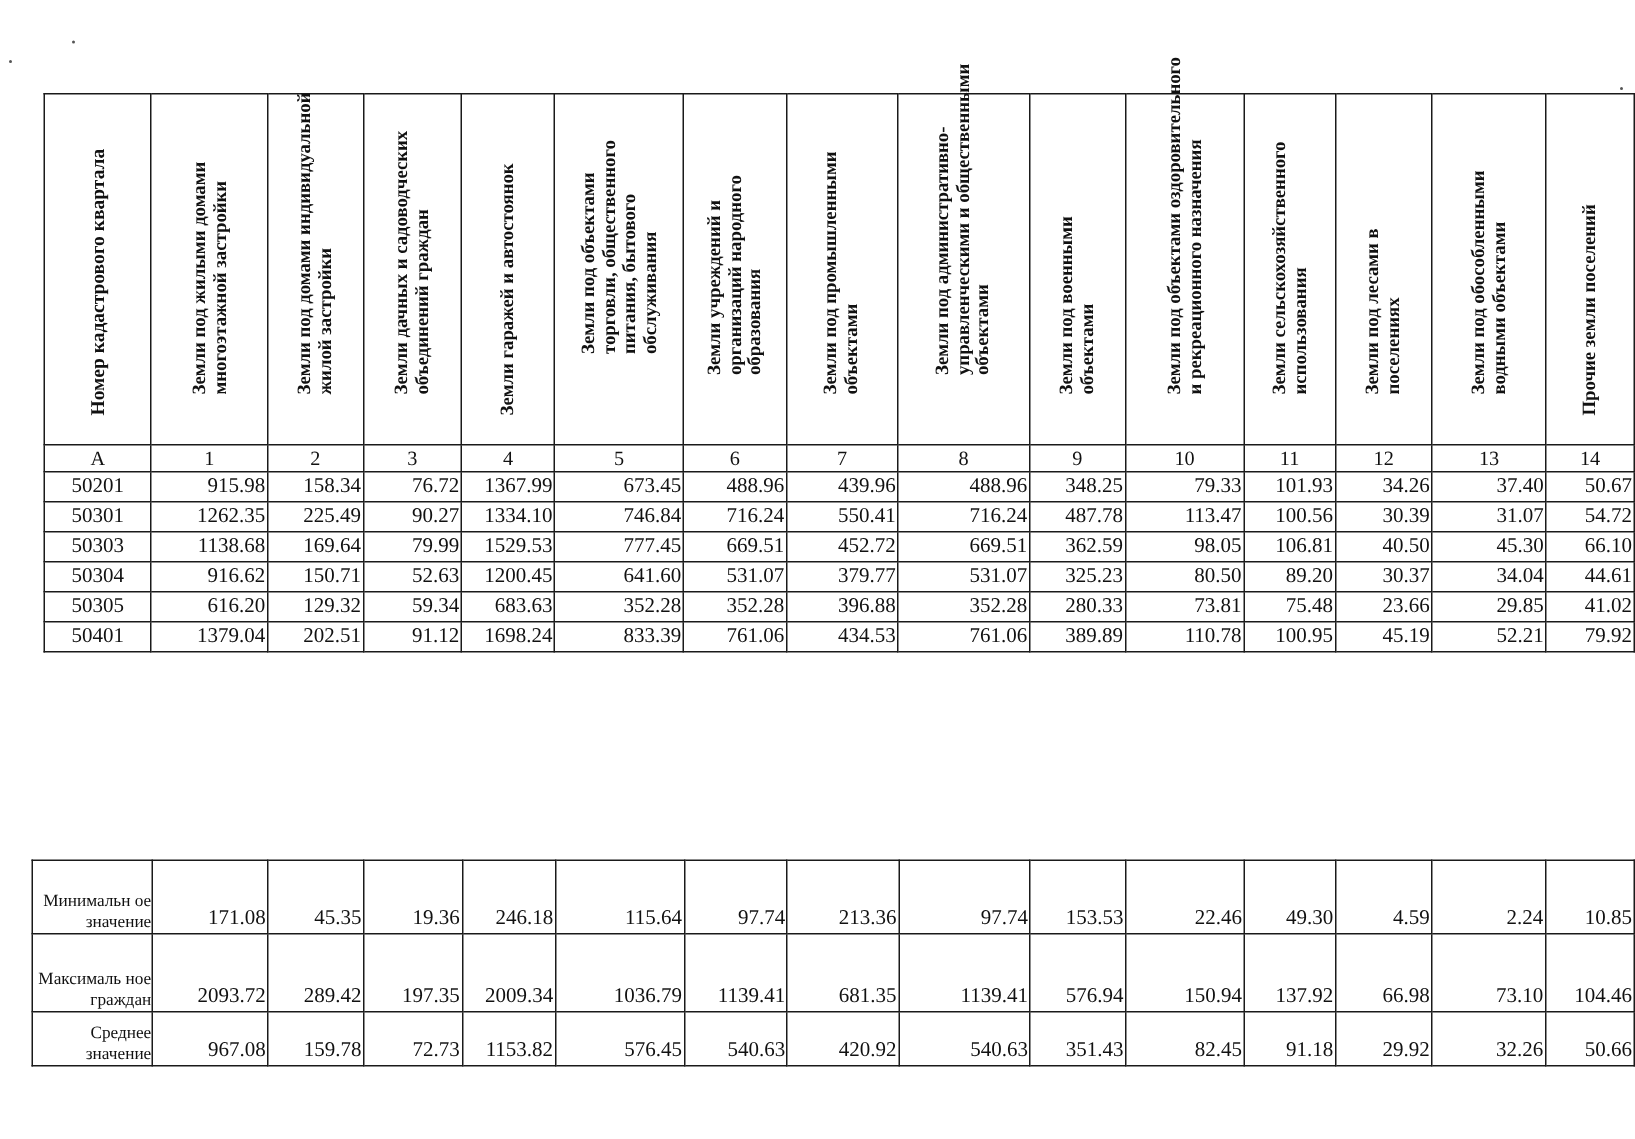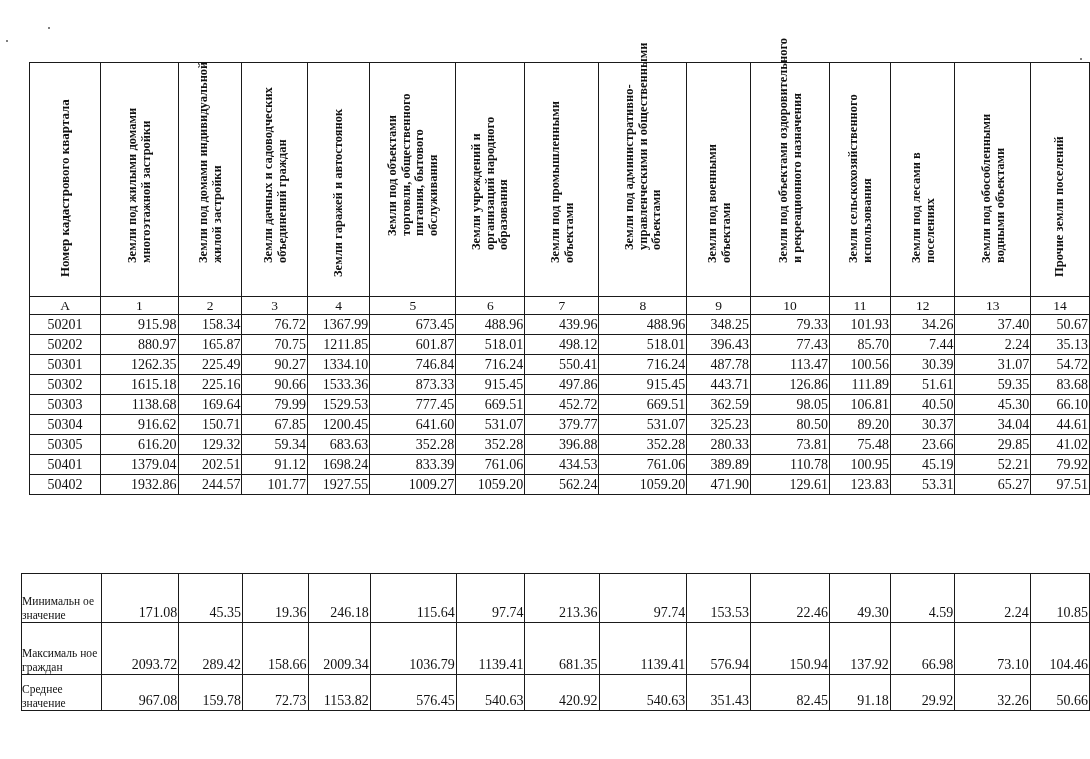--- a/index.html
+++ b/index.html
@@ -17,21 +17,21 @@
               transform:rotate(-90deg) translate(0, -50%);
               white-space:normal; font-weight:bold; font-size:12.5px; line-height:13.5px;
               text-align:left; }
   .hdr-text.first { font-weight:bold; font-size:13px; }
   .num-row td { height:17px; text-align:center; font-size:13.5px; line-height:15px; }
   .data-row td { height:19px; font-size:14px; line-height:17px; text-align:right; padding-right:1px; }
   .data-row td.key { text-align:center; padding-right:0; }
 
   #summary-table { left:21px; top:573px; }
   #summary-table td { font-size:14px; text-align:right; vertical-align:bottom; padding-right:1px; padding-bottom:1px; }
-  #summary-table td.lbl { font-size:11.5px; line-height:14px; text-align:left; padding:0; vertical-align:bottom; }
+  #summary-table td.lbl { font-size:11.5px; line-height:14px; text-align:right; padding:0; vertical-align:bottom; }
   #summary-table tr.r0 td { height:47px; }
   #summary-table tr.r1 td { height:50px; }
   #summary-table tr.r2 td { height:34px; }
 </style>
 </head>
 <body>
 
 <div class="specks">
   <div class="speck" style="left:48px;top:27px;"></div>
   <div class="speck" style="left:6px;top:40px;"></div>
@@ -134,92 +134,58 @@
         <td>439.96</td>
         <td>488.96</td>
         <td>348.25</td>
         <td>79.33</td>
         <td>101.93</td>
         <td>34.26</td>
         <td>37.40</td>
         <td>50.67</td>
       </tr>
       <tr class="data-row">
-        <td class="key">50202</td>
-        <td>880.97</td>
-        <td>165.87</td>
-        <td>70.75</td>
-        <td>1211.85</td>
-        <td>601.87</td>
-        <td>518.01</td>
-        <td>498.12</td>
-        <td>518.01</td>
-        <td>396.43</td>
-        <td>77.43</td>
-        <td>85.70</td>
-        <td>7.44</td>
-        <td>2.24</td>
-        <td>35.13</td>
-      </tr>
-      <tr class="data-row">
         <td class="key">50301</td>
         <td>1262.35</td>
         <td>225.49</td>
         <td>90.27</td>
         <td>1334.10</td>
         <td>746.84</td>
         <td>716.24</td>
         <td>550.41</td>
         <td>716.24</td>
         <td>487.78</td>
         <td>113.47</td>
         <td>100.56</td>
         <td>30.39</td>
         <td>31.07</td>
         <td>54.72</td>
       </tr>
       <tr class="data-row">
-        <td class="key">50302</td>
-        <td>1615.18</td>
-        <td>225.16</td>
-        <td>90.66</td>
-        <td>1533.36</td>
-        <td>873.33</td>
-        <td>915.45</td>
-        <td>497.86</td>
-        <td>915.45</td>
-        <td>443.71</td>
-        <td>126.86</td>
-        <td>111.89</td>
-        <td>51.61</td>
-        <td>59.35</td>
-        <td>83.68</td>
-      </tr>
-      <tr class="data-row">
         <td class="key">50303</td>
         <td>1138.68</td>
         <td>169.64</td>
         <td>79.99</td>
         <td>1529.53</td>
         <td>777.45</td>
         <td>669.51</td>
         <td>452.72</td>
         <td>669.51</td>
         <td>362.59</td>
         <td>98.05</td>
         <td>106.81</td>
         <td>40.50</td>
         <td>45.30</td>
         <td>66.10</td>
       </tr>
       <tr class="data-row">
         <td class="key">50304</td>
         <td>916.62</td>
         <td>150.71</td>
-        <td>67.85</td>
+        <td>52.63</td>
         <td>1200.45</td>
         <td>641.60</td>
         <td>531.07</td>
         <td>379.77</td>
         <td>531.07</td>
         <td>325.23</td>
         <td>80.50</td>
         <td>89.20</td>
         <td>30.37</td>
         <td>34.04</td>
@@ -251,37 +217,20 @@
         <td>833.39</td>
         <td>761.06</td>
         <td>434.53</td>
         <td>761.06</td>
         <td>389.89</td>
         <td>110.78</td>
         <td>100.95</td>
         <td>45.19</td>
         <td>52.21</td>
         <td>79.92</td>
-      </tr>
-      <tr class="data-row">
-        <td class="key">50402</td>
-        <td>1932.86</td>
-        <td>244.57</td>
-        <td>101.77</td>
-        <td>1927.55</td>
-        <td>1009.27</td>
-        <td>1059.20</td>
-        <td>562.24</td>
-        <td>1059.20</td>
-        <td>471.90</td>
-        <td>129.61</td>
-        <td>123.83</td>
-        <td>53.31</td>
-        <td>65.27</td>
-        <td>97.51</td>
       </tr>
     </tbody>
 </table>
 
 <table id="summary-table">
   <colgroup>
     <col style="width:81px">
       <col style="width:79px">
       <col style="width:65px">
       <col style="width:67px">
@@ -312,21 +261,21 @@
         <td>22.46</td>
         <td>49.30</td>
         <td>4.59</td>
         <td>2.24</td>
         <td>10.85</td>
       </tr>
       <tr class="r1">
         <td class="lbl">Максималь ное граждан</td>
         <td>2093.72</td>
         <td>289.42</td>
-        <td>158.66</td>
+        <td>197.35</td>
         <td>2009.34</td>
         <td>1036.79</td>
         <td>1139.41</td>
         <td>681.35</td>
         <td>1139.41</td>
         <td>576.94</td>
         <td>150.94</td>
         <td>137.92</td>
         <td>66.98</td>
         <td>73.10</td>

